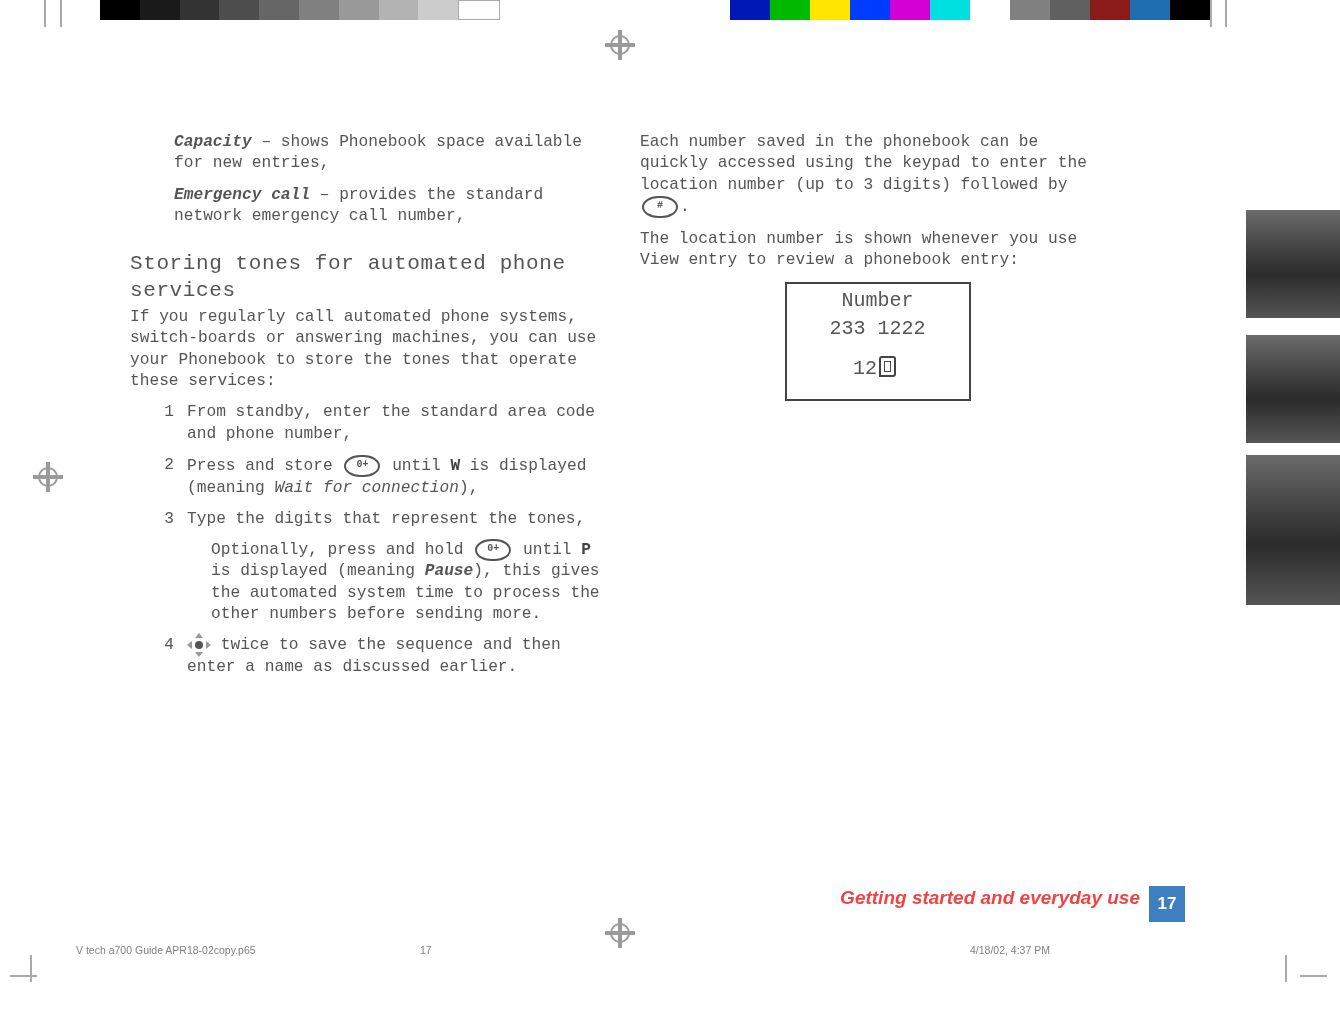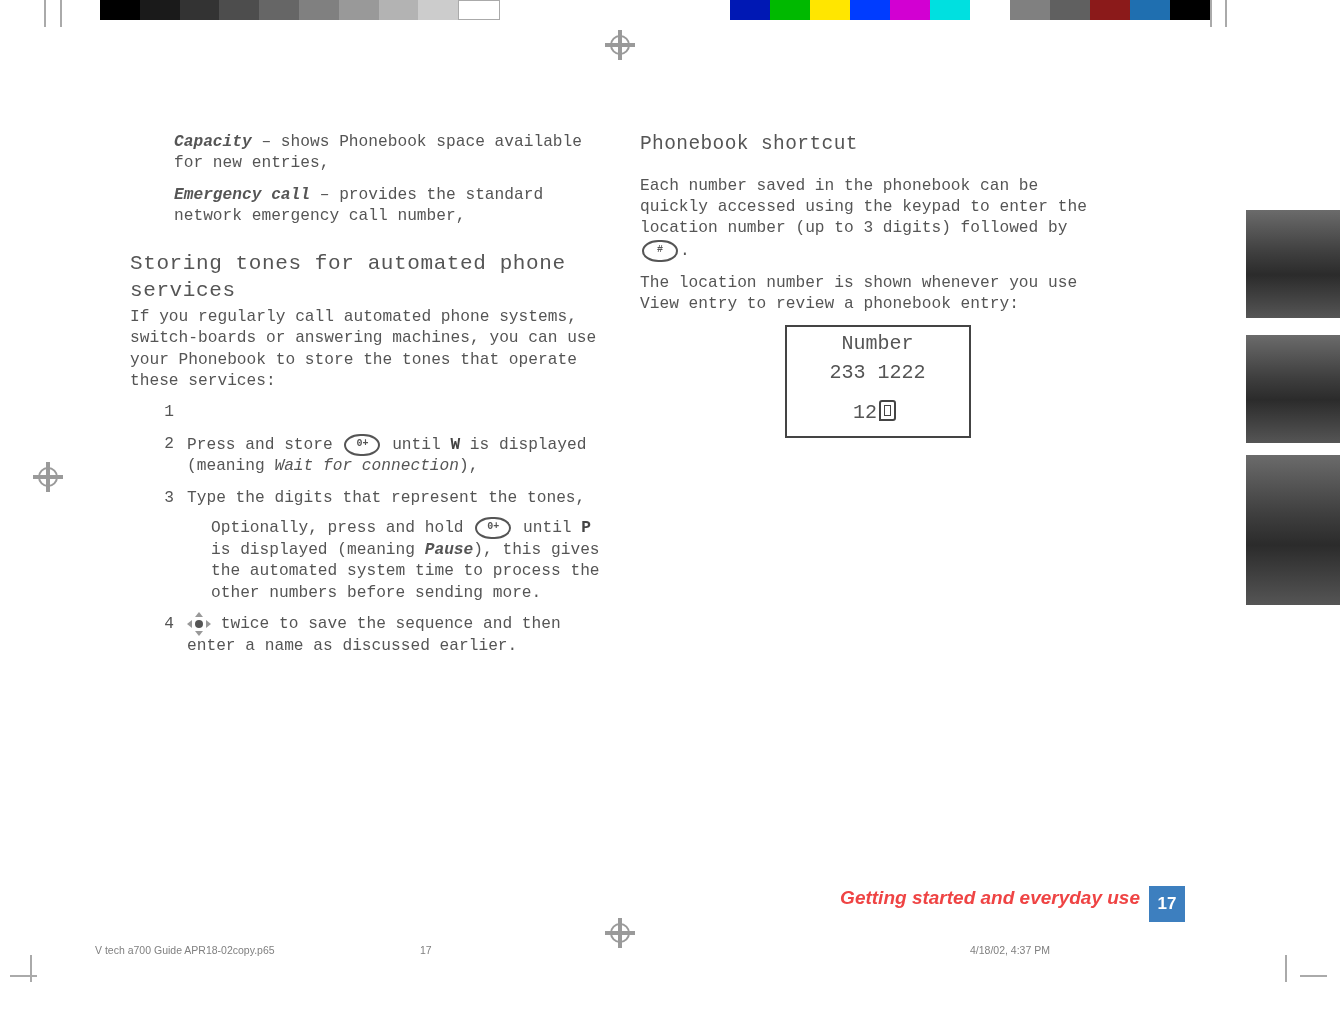--- a/index.html
+++ b/index.html
@@ -38,21 +38,21 @@
   .key.call{border-radius:50%/55%;}
   .joy{display:inline-block;vertical-align:middle;position:relative;width:20px;height:20px;margin:0 2px;}
   .joy::before{content:"";position:absolute;left:6px;top:6px;width:8px;height:8px;background:#555;border-radius:50%;}
   .joy .t{position:absolute;width:0;height:0;}
   .joy .t.u{left:6px;top:-2px;border-left:4px solid transparent;border-right:4px solid transparent;border-bottom:5px solid #999;}
   .joy .t.d{left:6px;bottom:-2px;border-left:4px solid transparent;border-right:4px solid transparent;border-top:5px solid #999;}
   .joy .t.l{left:-2px;top:6px;border-top:4px solid transparent;border-bottom:4px solid transparent;border-right:5px solid #999;}
   .joy .t.r{right:-2px;top:6px;border-top:4px solid transparent;border-bottom:4px solid transparent;border-left:5px solid #999;}
   .sym{font-weight:900;color:#444;}
   
-  .phone-disp{width:170px;border:2px solid #444;text-align:center;margin:9px auto 18px;padding:4px 6px 10px;font-family:inherit;}
+  .phone-disp{width:170px;border:2px solid #444;text-align:center;margin:9px auto 18px;padding:4px 6px 16px;font-family:inherit;}
   .phone-disp .t{font-size:20px;}
   .phone-disp .n{font-size:20px;margin-top:2px;}
   .phone-disp .loc{font-size:20px;text-align:center;margin-top:14px;padding-right:6px;}
   .sim{display:inline-block;width:13px;height:17px;border:2px solid #444;border-radius:3px 3px 3px 0;position:relative;vertical-align:-3px;margin-left:2px;}
   .sim::after{content:"";position:absolute;left:3px;top:3px;width:5px;height:9px;border:1px solid #444;}
   
   .section-title{position:absolute;right:200px;bottom:100px;font-weight:700;font-style:italic;font-size:19px;color:#ef4444;}
   .pgnum-box{position:absolute;right:155px;bottom:88px;width:36px;height:36px;background:#3d7fbf;color:#fff;font-weight:700;font-size:17px;text-align:center;line-height:36px;}
   .foot-meta{position:absolute;bottom:52px;font-size:10.5px;color:#808080;}
   
@@ -126,20 +126,21 @@
         <span class="bi">Emergency call</span><span> – provides the standard network emergency call number,</span>
       </p>
     </div>
 
     <h2 class="sect">Storing tones for automated phone services</h2>
     <p>If you regularly call automated phone systems, switch-boards or answering machines, you can use your Phonebook to store the tones that operate these services:</p>
 
     <ol class="steps">
       <li>
         <span class="num">1</span>
+        <span class="body">From standby, enter the standard area code and phone number,</span>
       </li>
       <li>
         <span class="num">2</span>
         <span class="body">
           <span>Press and store </span><span class="key">0+</span><span> until </span><span class="sym">W</span><span> is displayed (meaning </span><span class="it">Wait for connection</span><span>),</span>
         </span>
       </li>
       <li>
         <span class="num">3</span>
         <span class="body">
@@ -152,37 +153,36 @@
       <li>
         <span class="num">4</span>
         <span class="body">
           <span class="joy"><span class="t u"></span><span class="t d"></span><span class="t l"></span><span class="t r"></span></span><span> twice to save the sequence and then enter a name as discussed earlier.</span>
         </span>
       </li>
     </ol>
   </div>
 
   <div class="col col-right">
-    <h2 class="sect-r">Phonebook shortcut</h2>
 
     <p>
       <span>Each number saved in the phonebook can be quickly accessed using the keypad to enter the location number (up to 3 digits) followed by </span><span class="key">#</span><span>.</span>
     </p>
 
     <p>The location number is shown whenever you use View entry to review a phonebook entry:</p>
 
     <div class="phone-disp">
       <div class="t">Number</div>
       <div class="n">233 1222</div>
       <div class="loc"><span>12</span><span class="sim"></span></div>
     </div>
 
 
   </div>
 
   <div class="section-title">Getting started and everyday use</div>
   <div class="pgnum-box">17</div>
 
-  <div class="foot-meta" style="left:95px">V tech a700 Guide APR18-02copy.p65</div>
+  <div class="foot-meta" style="left:76px">V tech a700 Guide APR18-02copy.p65</div>
   <div class="foot-meta" style="left:420px">17</div>
   <div class="foot-meta" style="left:970px">4/18/02, 4:37 PM</div>
 
 </div>
 
 </body></html>

